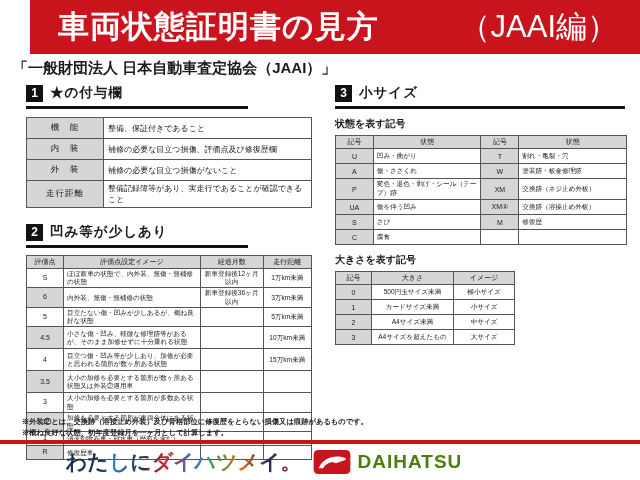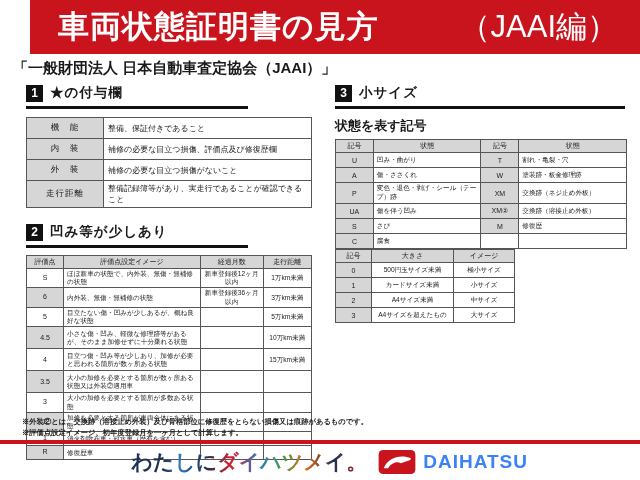--- a/index.html
+++ b/index.html
@@ -43,44 +43,44 @@
   .t2 td { font-size:6.6px; padding:1px 3px; line-height:1.25; }
   .t2 td.sc { text-align:center; font-size:7px; }
   .t2 td.km, .t2 td.mo { text-align:center; }
   .t2 col.c1 { width:13%; } .t2 col.c2 { width:48%; } .t2 col.c3 { width:22%; } .t2 col.c4 { width:17%; }
   .t2 tbody tr:nth-child(even) td.sc { background:#d6d6d6; }
   .t2 tbody tr { height:14px; } .t2 tbody tr.dbl { height:22px; }
 
   
   .right-col { position:absolute; left:335px; top:84px; width:292px; }
   .right-col .sec-head { width:290px; }
-  .mini-label { font-size:13px; font-weight:bold; margin:8px 0 4px 0; }
+  .mini-label { font-size:10px; font-weight:bold; margin:8px 0 4px 0; }
   .t3 th { background:#d6d6d6; font-size:7px; text-align:center; height:13px; padding:1px 2px; }
   .t3 td { font-size:6.6px; height:15px; padding:1px 3px; }
   .t3 td.sym { text-align:center; background:#d6d6d6; font-size:7px; }
   .t3 col.s { width:13%; } .t3 col.d { width:37%; }
   .t4 { width:180px; }
   .t4 th { background:#d6d6d6; font-size:7px; text-align:center; height:13px; padding:1px 2px; }
   .t4 td { font-size:6.6px; height:15px; text-align:center; padding:1px 3px; }
   .t4 td.sym { background:#d6d6d6; font-size:7px; }
   .t4 col.a { width:20%; } .t4 col.b { width:46%; } .t4 col.c { width:34%; }
 
   
   .notes { position:absolute; left:14px; top:417px; font-size:7.3px; font-weight:bold; line-height:1.5;margin-left:8px; }
   .red-rule { position:absolute; left:0; top:440px; width:640px; height:4px; background:#c9141e; }
   .footer { position:absolute; left:0; top:447px; width:528px; height:30px;
-            display:flex; align-items:center; justify-content:flex-end; gap:11px; }
+            display:flex; align-items:center; justify-content:center; gap:11px; }
   .slogan {
     font-size:21px; font-weight:bold; letter-spacing:0px; white-space:nowrap;
     background:linear-gradient(90deg,#1d3250 0%,#1d3250 14%,#2e7bbf 20%,#1d3250 32%,
                #d21e2b 42%,#2e7bbf 54%,#3fa04a 64%,#e36414 74%,#1d3250 86%,#d21e2b 100%);
     -webkit-background-clip:text; background-clip:text; color:transparent;
   }
   .brand-wrap { display:flex; align-items:center; gap:7px; }
-  .brand-text { font-size:19px; font-weight:bold; color:#3b82f6; letter-spacing:1px; white-space:nowrap; }
+  .brand-text { font-size:19px; font-weight:bold; color:#4d7c0f; letter-spacing:1px; white-space:nowrap; }
 </style>
 </head>
 <body>
 
 <div class="banner">
   <span class="ttl">車両状態証明書の見方</span>
   <span class="ed">（JAAI編）</span>
 </div>
 <div class="subtitle">「一般財団法人 日本自動車査定協会（JAAI）」</div>
 
@@ -256,20 +256,21 @@
       </tr>
       <tr>
         <td class="sym">C</td>
         <td>腐食</td>
         <td></td>
         <td></td>
       </tr>
     </tbody>
   </table>
 
+  <div class="mini-label">大きさを表す記号</div>
 
   <table class="t4">
     <colgroup>
         <col class="a">
         <col class="b">
         <col class="c">
       </colgroup>
     <thead>
       <tr>
         <th>記号</th>
@@ -297,21 +298,21 @@
         <td class="sym">3</td>
         <td>A4サイズを超えたもの</td>
         <td>大サイズ</td>
       </tr>
     </tbody>
   </table>
 </div>
 
 <div class="notes">
   <div>※外装②とは、交換跡（溶接止め外装）及び骨格部位に修復歴をとらない損傷又は痕跡があるものです。</div>
-  <div>※評価点設定イメージ、初年度登録月を一ヶ月として計算します。</div>
+  <div>※概ね良好な状態、初年度登録月を一ヶ月として計算します。</div>
 </div>
 
 <div class="red-rule"></div>
 
 <div class="footer">
   <span class="slogan">わたしにダイハツメイ。</span>
   <span class="brand-wrap">
     <svg width="38" height="26" viewBox="0 0 60 40" aria-hidden="true">
       <rect x="1" y="1" width="58" height="38" rx="7" fill="#c9141e"></rect>
       <path d="M9 30 C 15 13, 36 7, 52 14 L 51 17 L 36 22 C 30 18, 20 22, 16 30 Z" fill="#ffffff"></path>

